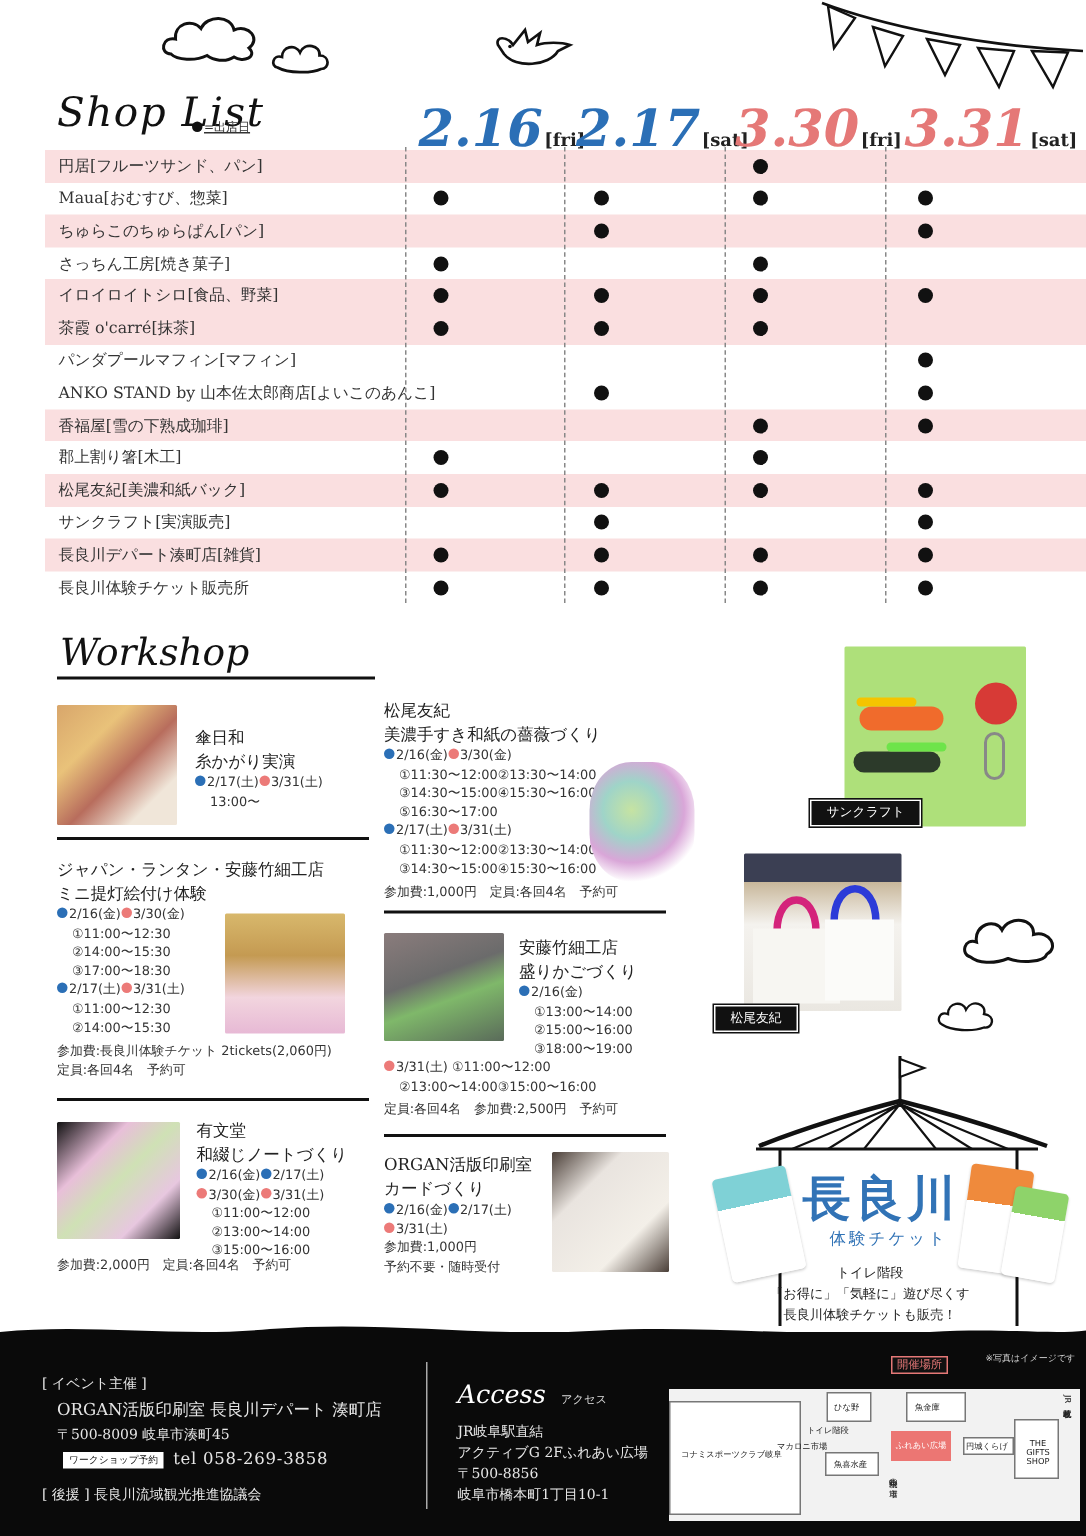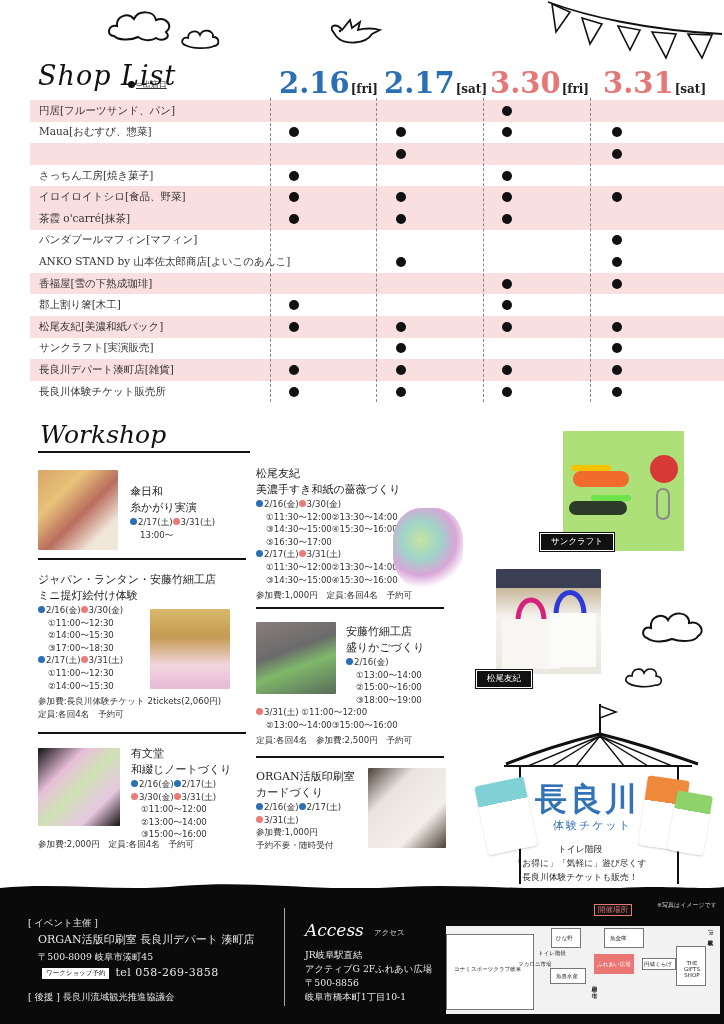--- a/index.html
+++ b/index.html
@@ -8,21 +8,21 @@
 
   .abs { position: absolute; }
 
   
   .script { font-family: "DejaVu Serif", serif; font-style: italic; color: #111; }
   .shoplist-title { left: 38px; top: 60px; font-size: 27px; letter-spacing: 1px; }
   .legend { left: 128px; top: 79px; font-size: 8px; color: #333; text-decoration: underline; }
   .legend .dot { display: inline-block; width: 7px; height: 7px; border-radius: 50%; background: #111; vertical-align: -1px; margin-right: 1px; }
 
   .date-head { top: 66px; font-family: "DejaVu Serif", serif; font-weight: bold; white-space: nowrap; }
-  .date-head .num { font-size: 29px; }
+  .date-head .num { font-size: 34px; font-style: italic; }
   .date-head .day { font-size: 12px; font-weight: bold; color: #222; margin-left: 1px; }
   .blue { color: #2b6fb6; }
   .red { color: #e57877; }
 
   
   .shop-table { left: 30px; top: 100px; width: 694px; }
   .shop-row { position: relative; height: 21.6px; display: flex; align-items: center; }
   .shop-row.pink { background: #fadfe0; }
   .shop-name { width: 240px; padding-left: 9px; font-size: 10.5px; color: #333; white-space: nowrap; font-family: "DejaVu Serif", serif; }
   .cell { position: absolute; top: 0; height: 100%; display: flex; align-items: center; justify-content: center; }
@@ -132,20 +132,21 @@
         <div class="mark"></div>
       </div>
       <div class="cell" style="left: 467px; width: 20px;">
         <div class="mark"></div>
       </div>
       <div class="cell" style="left: 577px; width: 20px;">
         <div class="mark"></div>
       </div>
     </div>
     <div class="shop-row pink">
+      <div class="shop-name">ちゅらこのちゅらぱん[パン]</div>
       <div class="cell" style="left: 254px; width: 20px;"></div>
       <div class="cell" style="left: 361px; width: 20px;">
         <div class="mark"></div>
       </div>
       <div class="cell" style="left: 467px; width: 20px;"></div>
       <div class="cell" style="left: 577px; width: 20px;">
         <div class="mark"></div>
       </div>
     </div>
     <div class="shop-row">

